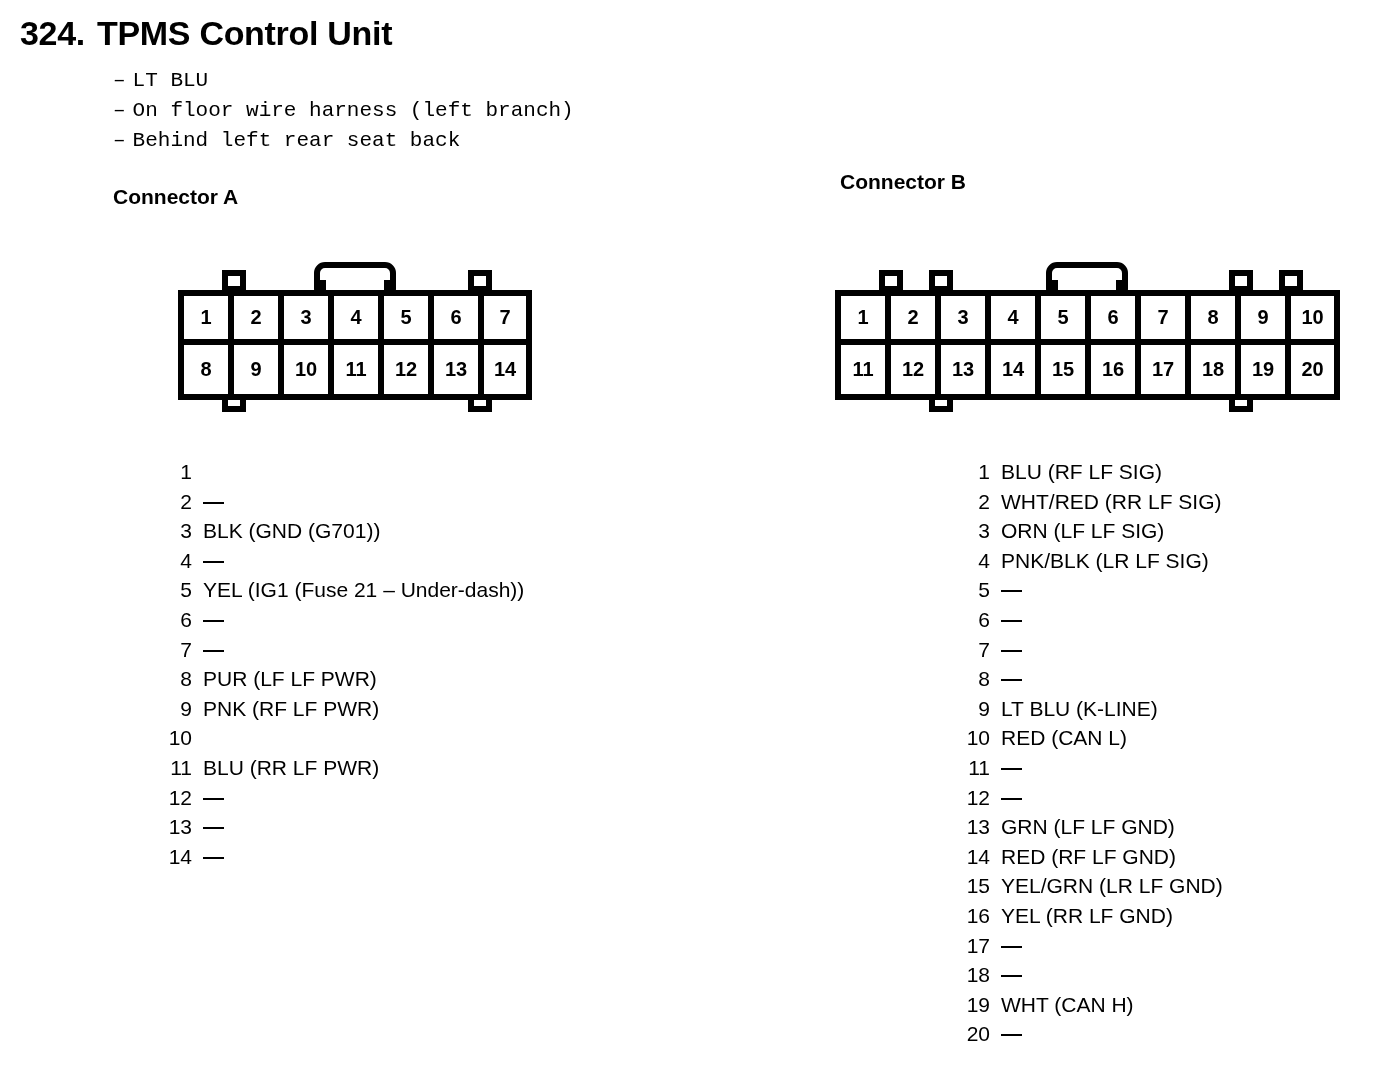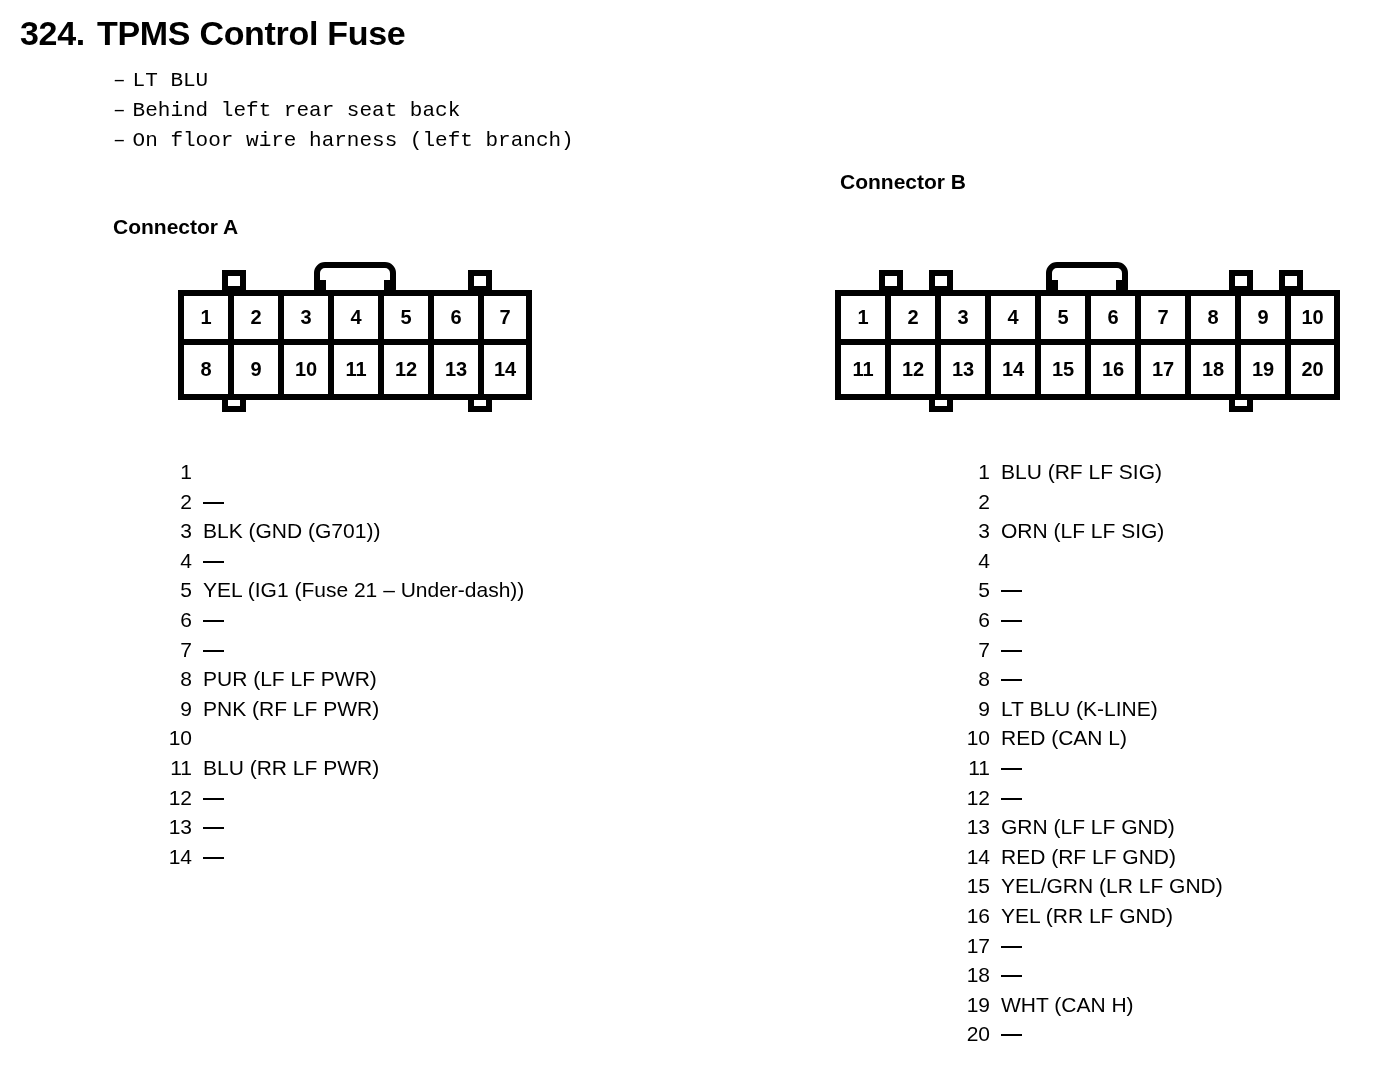--- a/index.html
+++ b/index.html
@@ -39,21 +39,21 @@
   .subtitle-line { white-space: nowrap; font-family: Liberation Mono, monospace; }
   .sub-dash { margin-right: 7px; }
 
   
   .conn-heading {
     position: absolute;
     font-size: 21px;
     font-weight: bold;
     white-space: nowrap;
   }
-  #heading-a { left: 113px; top: 185px; margin-top: 30px; }
+  #heading-a { left: 113px; top: 185px; }
   #heading-b { left: 840px; top: 170px; }
 
   
   .connector {
     position: absolute;
   }
   .conn-body {
     position: absolute;
     border: 6px solid #000;
     box-sizing: border-box;
@@ -131,32 +131,32 @@
     position: relative;
     top: -1px;
     font-weight: bold;
     letter-spacing: -1px;
   }
 </style>
 </head>
 <body>
 
 <div class="page-title">
-  <span class="title-num">324.</span><span>TPMS Control Fuse</span>
+  <span class="title-num">324.</span><span>TPMS Control Unit</span>
 </div>
 
 <div class="subtitle-list">
   <div class="subtitle-line">
     <span class="sub-dash">–</span><span>LT BLU</span>
   </div>
   <div class="subtitle-line">
+    <span class="sub-dash">–</span><span>On floor wire harness (left branch)</span>
+  </div>
+  <div class="subtitle-line">
     <span class="sub-dash">–</span><span>Behind left rear seat back</span>
-  </div>
-  <div class="subtitle-line">
-    <span class="sub-dash">–</span><span>On floor wire harness (left branch)</span>
   </div>
 </div>
 
 <div class="conn-heading" id="heading-a">Connector A</div>
 
 <div class="connector" id="connector-a-drawing" style="left:178px; top:262px; width:360px; height:150px;">
 
   <div class="latch" style="left:136px; top:0px; width:82px; height:38px;"></div>
   <div class="latch-gap" style="left:142px; top:20px; width:70px; height:24px;"></div>
   <div class="latch-stem" style="left:142px; top:18px; height:16px;"></div>
@@ -292,27 +292,29 @@
   </div>
 </div>
 
 <div class="pin-list" id="list-b">
   <div class="pin-item">
       <span class="pin-no">1</span>
       <span class="pin-desc">BLU (RF LF SIG)</span>
     </div>
   <div class="pin-item">
       <span class="pin-no">2</span>
+      <span class="pin-desc">WHT/RED (RR LF SIG)</span>
     </div>
   <div class="pin-item">
       <span class="pin-no">3</span>
       <span class="pin-desc">ORN (LF LF SIG)</span>
     </div>
   <div class="pin-item">
       <span class="pin-no">4</span>
+      <span class="pin-desc">PNK/BLK (LR LF SIG)</span>
     </div>
   <div class="pin-item">
       <span class="pin-no">5</span>
       <span class="pin-desc empty-dash">—</span>
     </div>
   <div class="pin-item">
       <span class="pin-no">6</span>
       <span class="pin-desc empty-dash">—</span>
     </div>
   <div class="pin-item">

